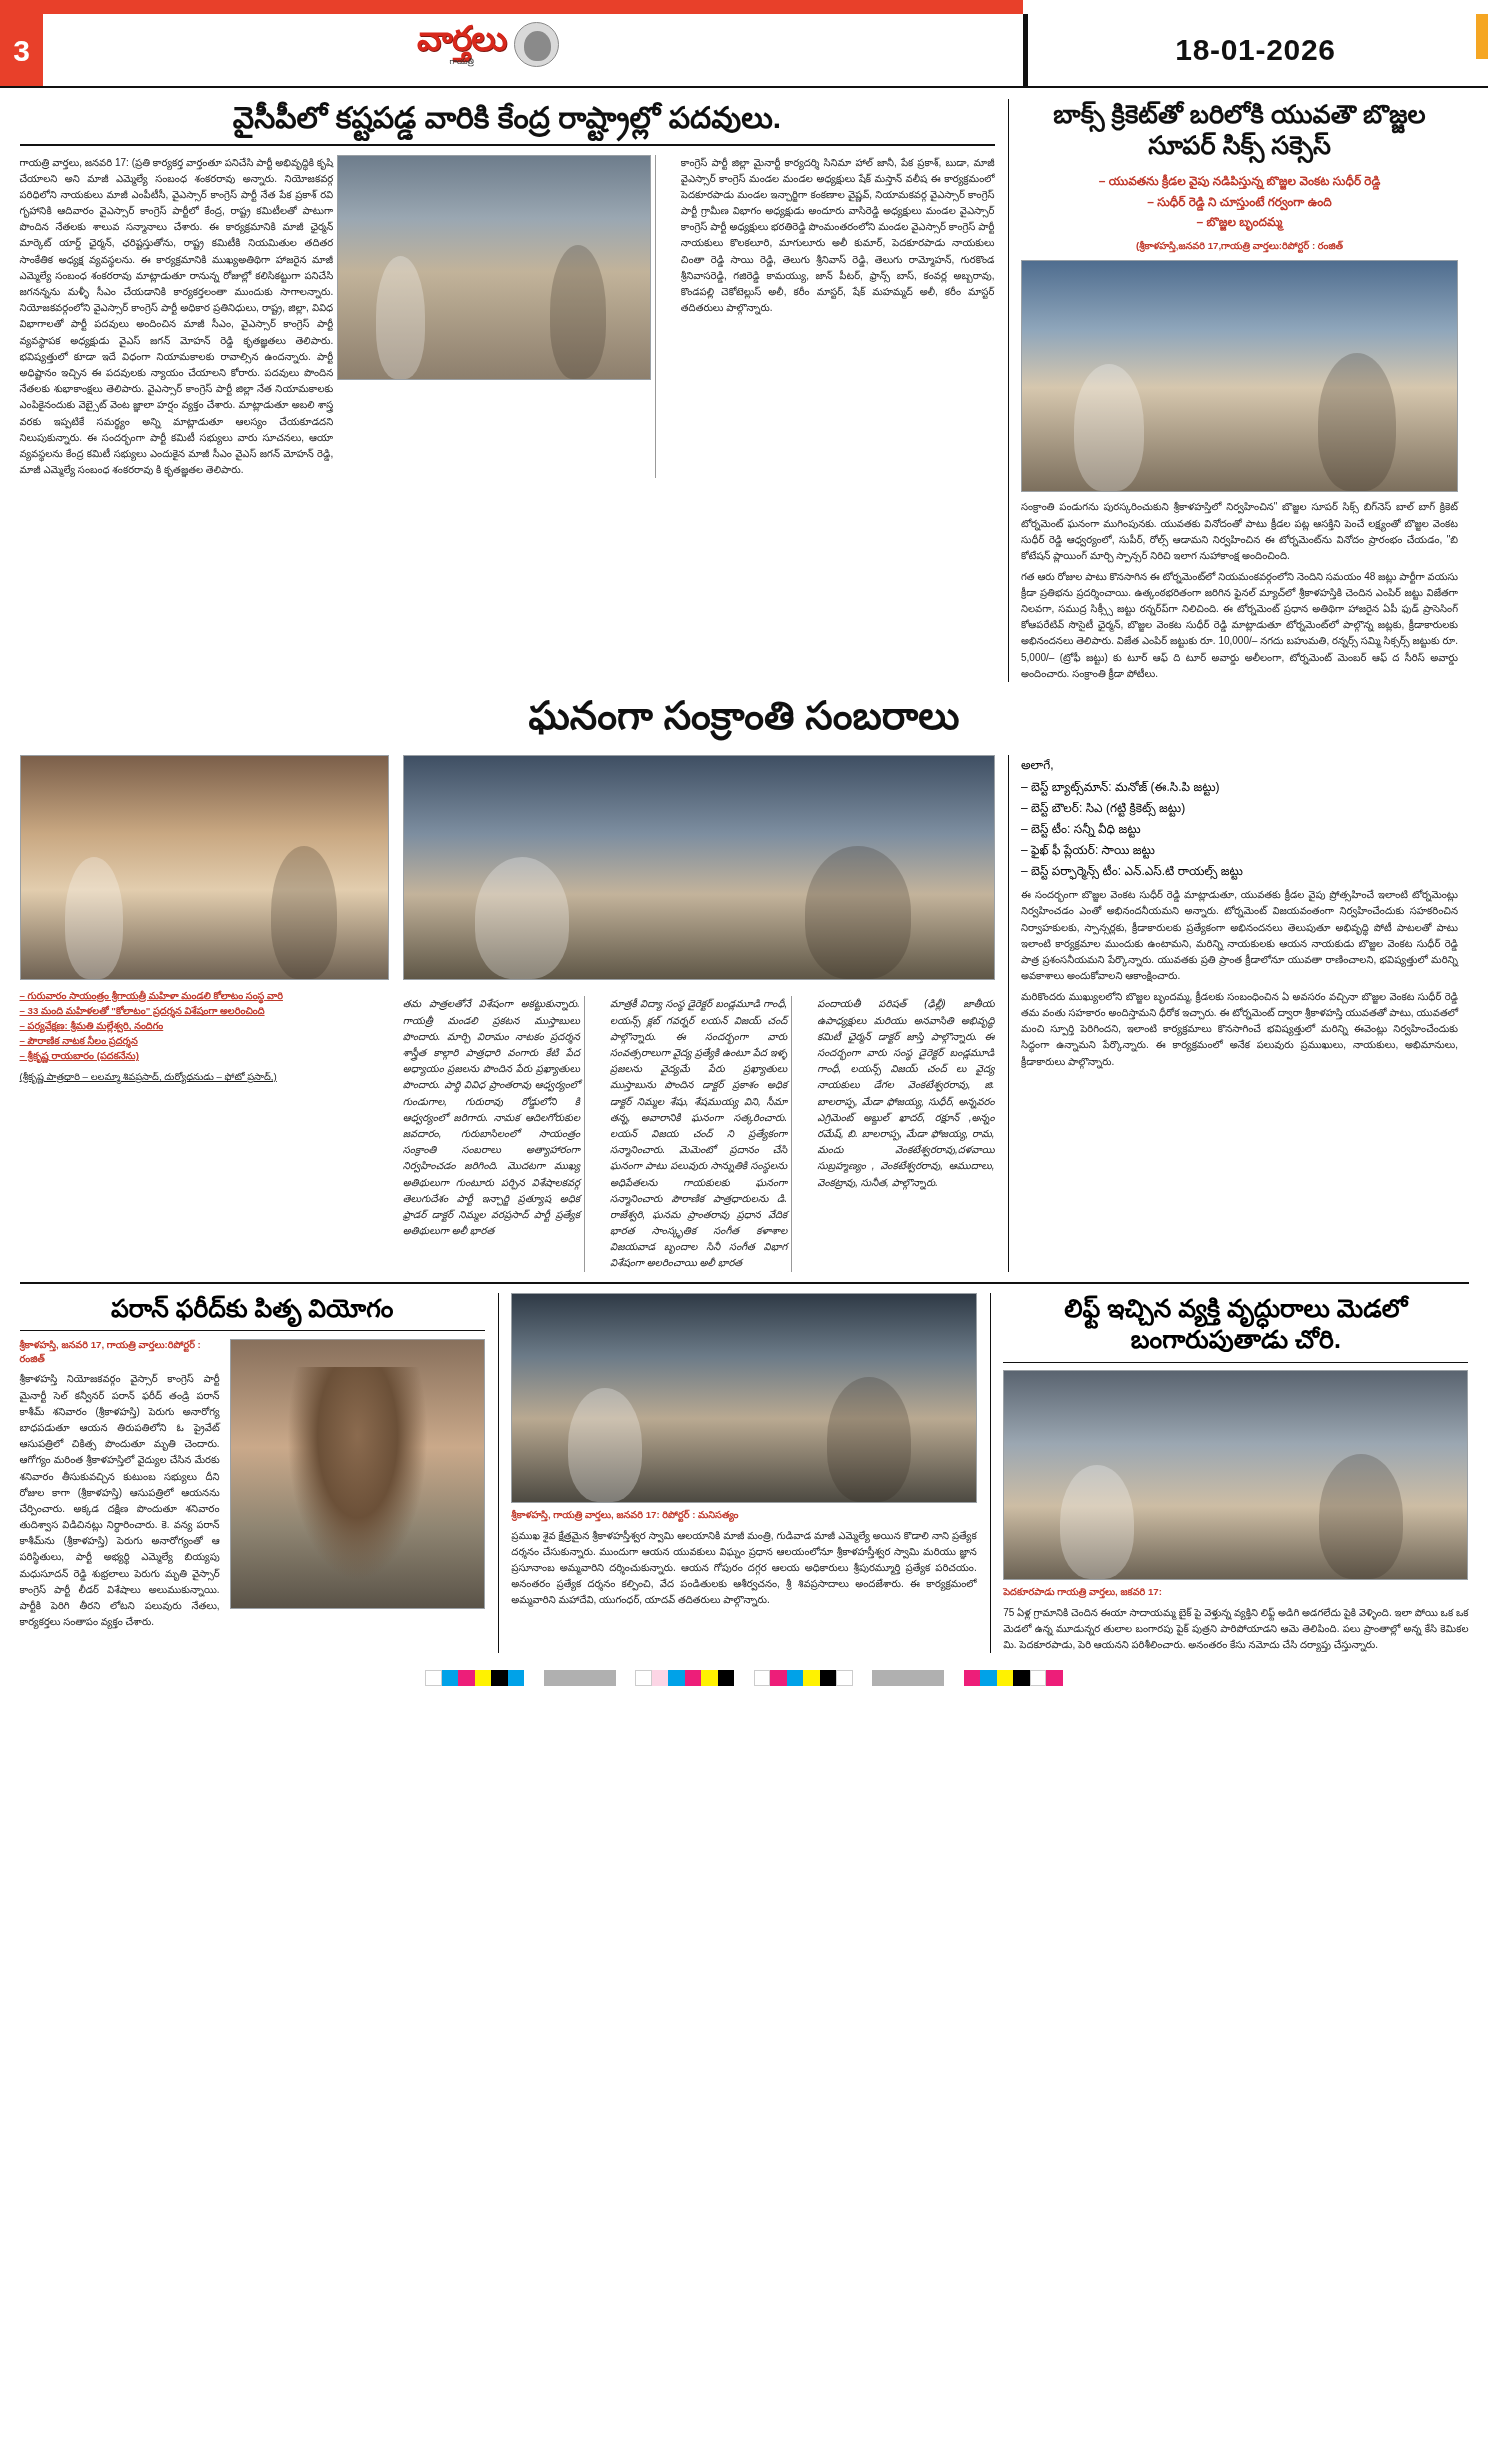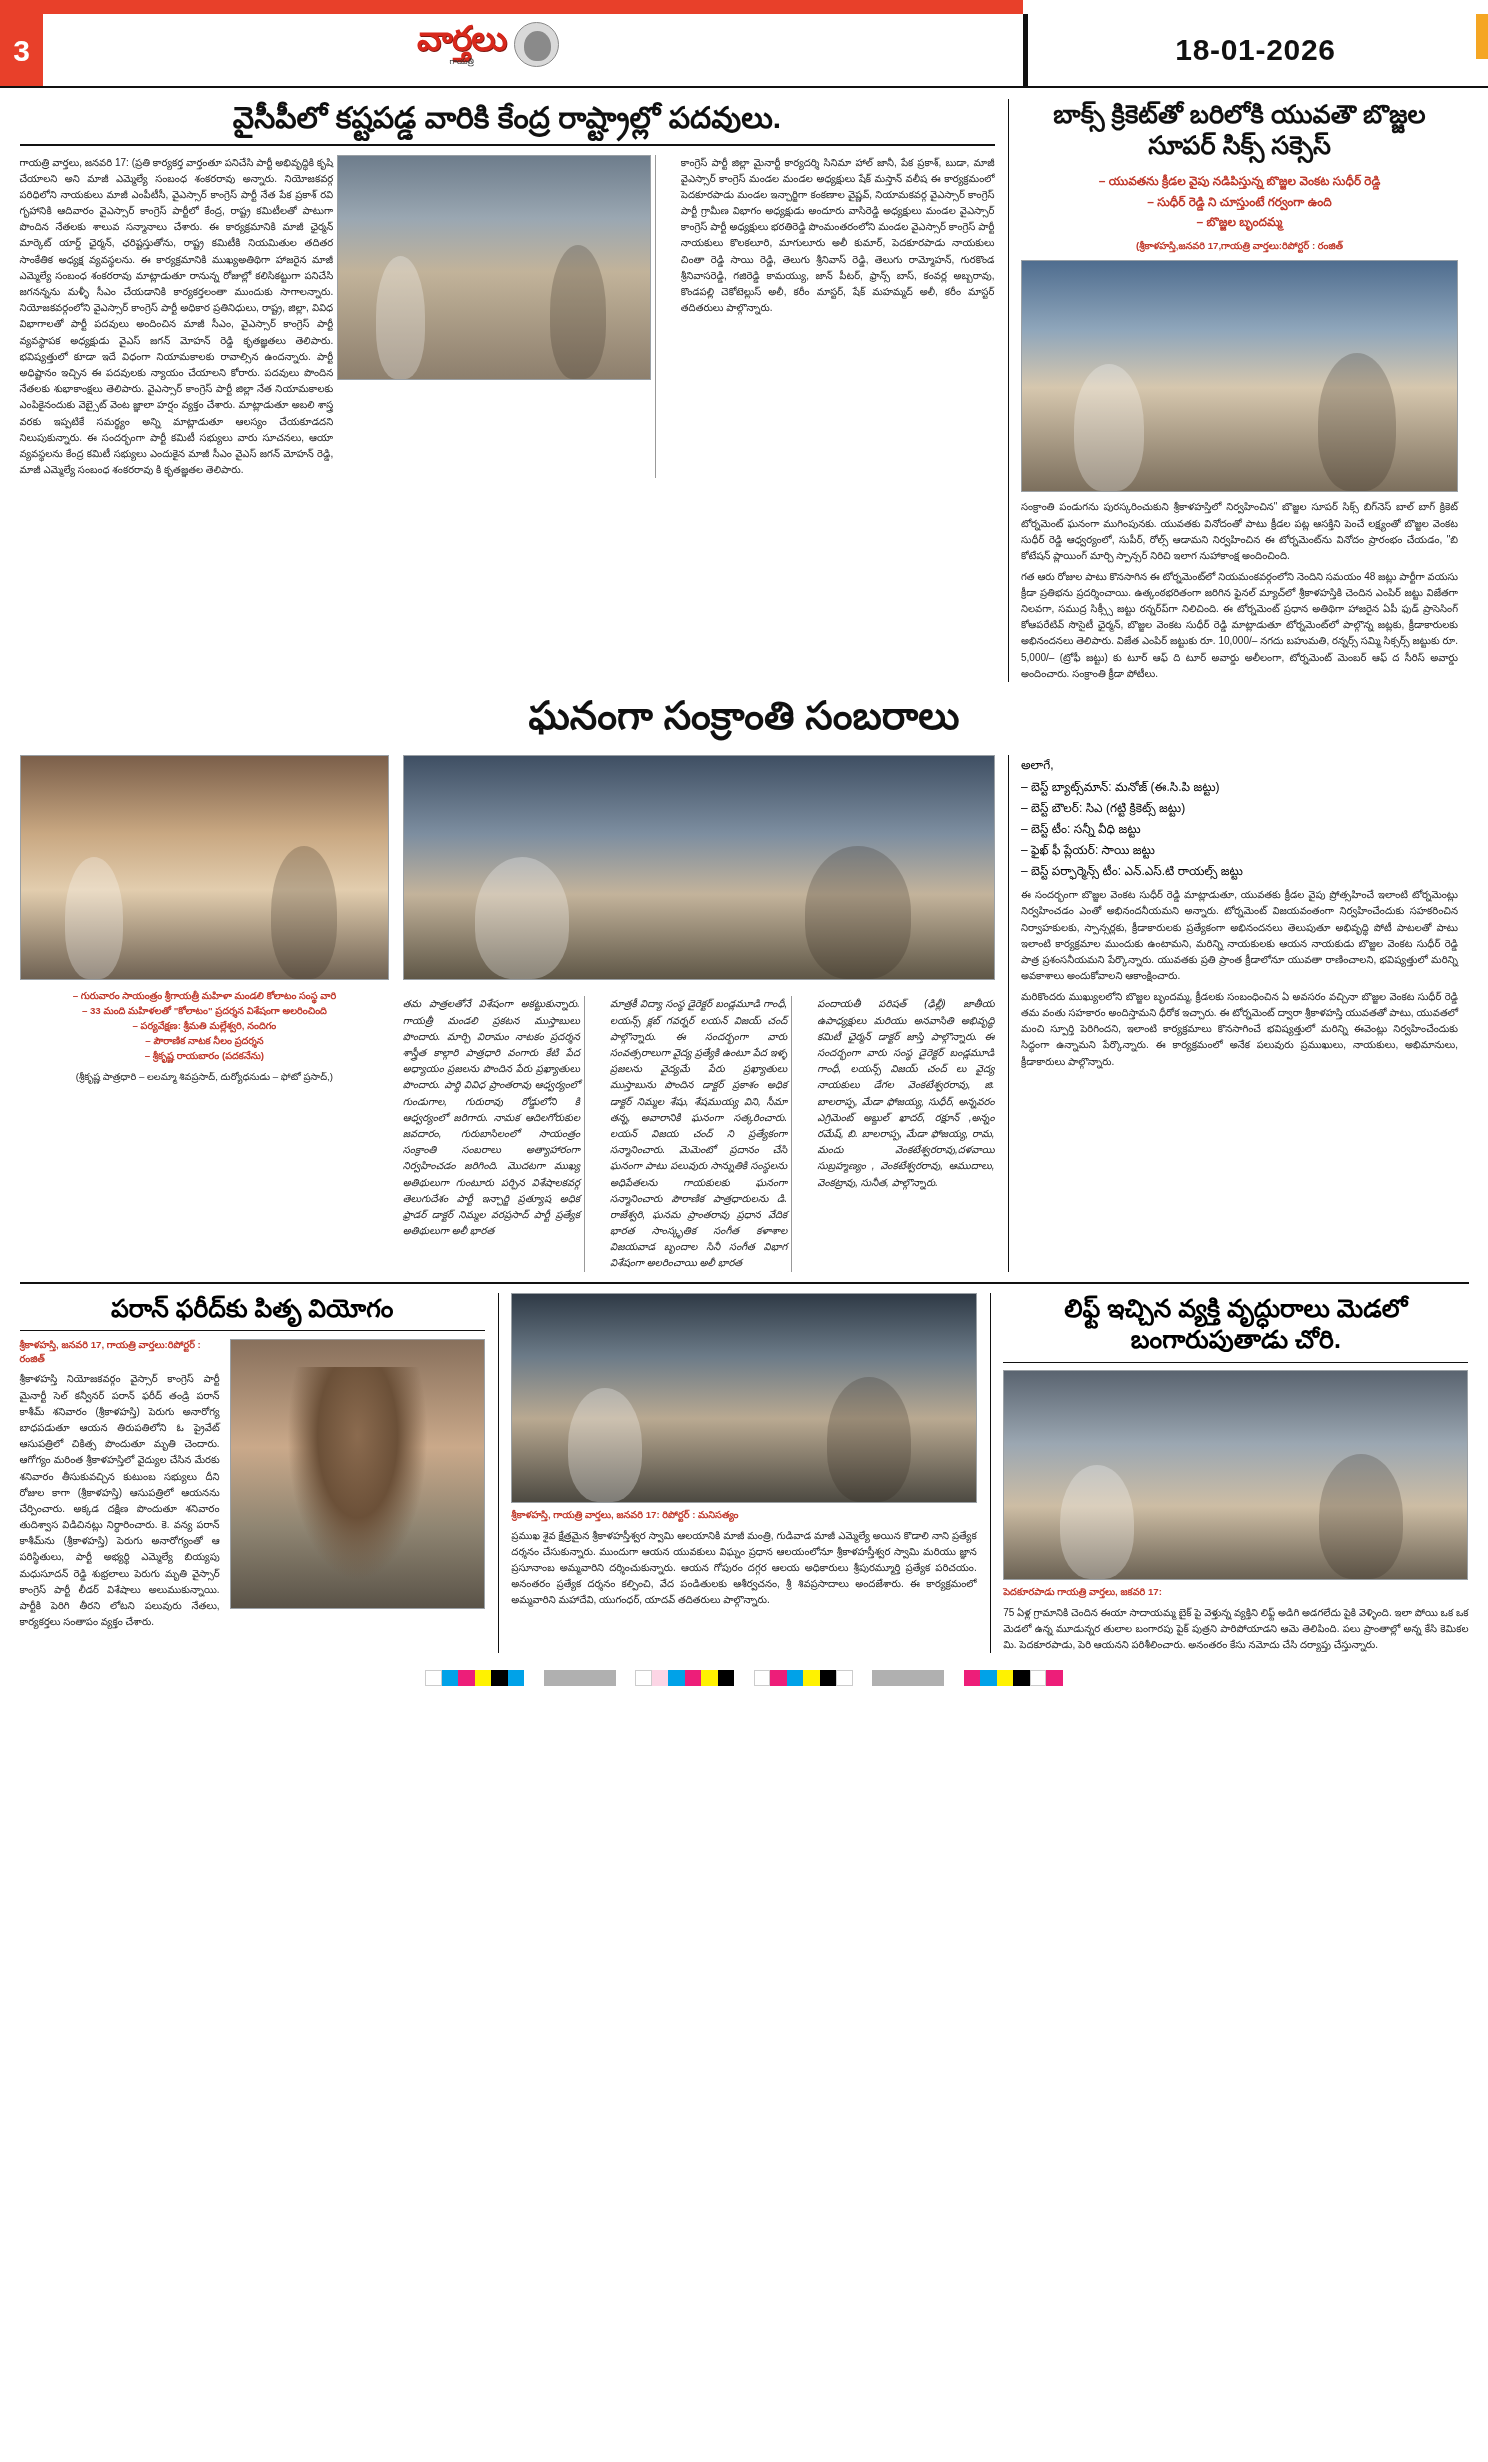--- a/index.html
+++ b/index.html
@@ -187,22 +187,22 @@
   }
   .ph-figs:after{
     right:14%; bottom:0; width:18%; height:60%;
     background:rgba(40,30,25,.22);
   }
 
   .caption {
     font-size:9.7px;
     line-height:1.55;
     color:#1a1a1a;
-    text-align:center;
     margin-top:4.5px;
+    text-decoration:underline;
   }
   .caption-red { color:#c0392b; font-weight:bold; }
 
   .sub-head-red {
     color:#c0392b;
     font-size:12px;
     line-height:1.7;
     text-align:center;
     font-weight:bold;
   }

